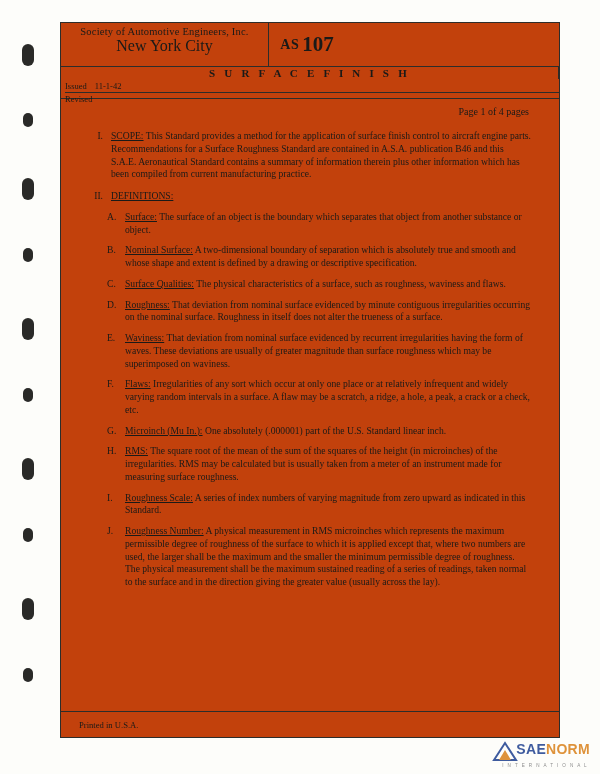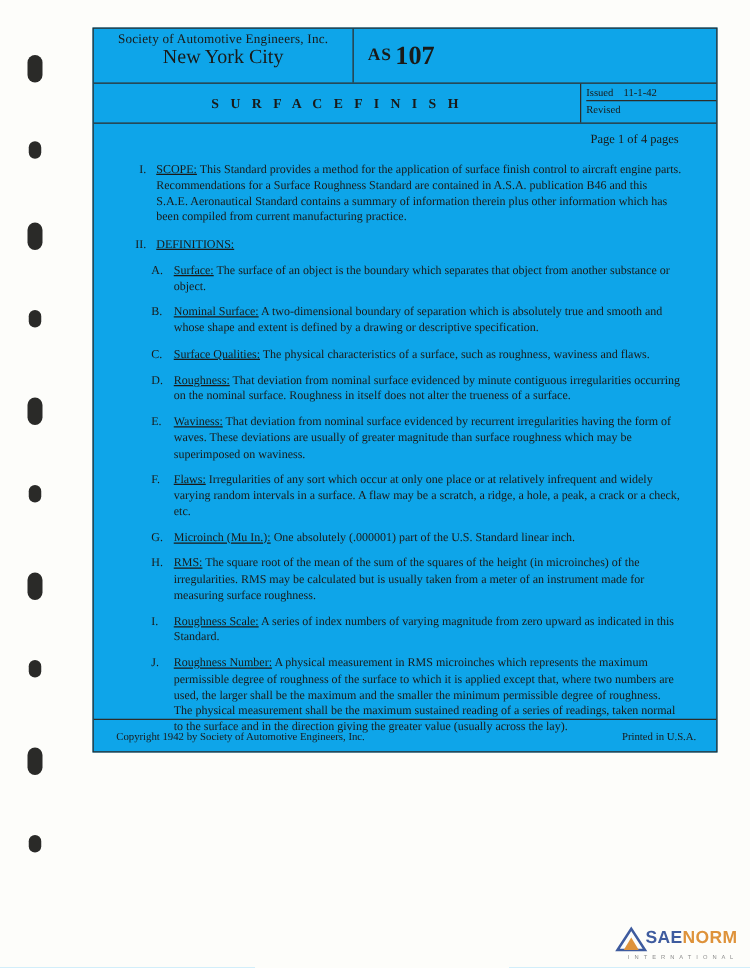--- a/index.html
+++ b/index.html
@@ -39,25 +39,24 @@
     border-radius: 6px;
     background: #2a2a28;
   }
   .hole.small { height: 14px; width: 10px; left: 13px; border-radius: 5px; }
 
   .doc {
     position: absolute;
     left: 60px;
     top: 22px;
     width: 500px;
-    height: 580px;
+    height: 716px;
     border: 1.5px solid #2d2d2a;
-    background: #0ea5e9;
-    box-sizing: border-box;
-    margin-left: 14px;
+    background: #c2410c;
+    box-sizing: border-box;
   }
 
   
   .hdr {
     display: flex;
     border-bottom: 1.5px solid #2d2d2a;
     height: 44px;
     box-sizing: border-box;
   }
   .hdr-org {
@@ -89,20 +88,21 @@
   }
   .hdr-code .as { font-size: 14px; font-weight: bold; letter-spacing: .5px; }
   .hdr-code .num { font-size: 21px; font-weight: bold; }
 
   
   .subhdr {
     display: flex;
     height: 32px;
     border-bottom: 1.5px solid #2d2d2a;
     box-sizing: border-box;
+    flex-direction: column;
   }
   .subhdr-left {
     flex: 1 1 auto;
     display: flex;
     align-items: center;
     justify-content: center;
     border-right: 1.5px solid #2d2d2a;
     font-size: 11px;
     letter-spacing: 3.2px;
     font-weight: 600;
@@ -349,21 +349,20 @@
           <div class="def-text">
             <span class="term">Roughness Number:</span>
             <span>A physical measurement in RMS microinches which represents the maximum permissible degree of roughness of the surface to which it is applied except that, where two numbers are used, the larger shall be the maximum and the smaller the minimum permissible degree of roughness.  The physical measurement shall be the maximum sustained reading of a series of readings, taken normal to the surface and in the direction giving the greater value (usually across the lay).</span>
           </div>
         </div>
 
       </div>
     </div>
 
     <div class="footer">
-      <div class="copy">Copyright 1942 by Society of Automotive Engineers, Inc.</div>
       <div class="printed">Printed in U.S.A.</div>
     </div>
   </div>
 
   <div class="watermark">
     <svg class="wm-mark" width="30" height="26" viewBox="0 0 30 26">
       <path d="M4 20 L15 3 L26 20 Z" fill="none" stroke="#1d3f8f" stroke-width="2"></path>
       <path d="M9 20 L15 10 L21 20 Z" fill="#d98019"></path>
     </svg>
     <div class="wm-text"><span>SAE</span><span class="ora">NORM</span></div>

